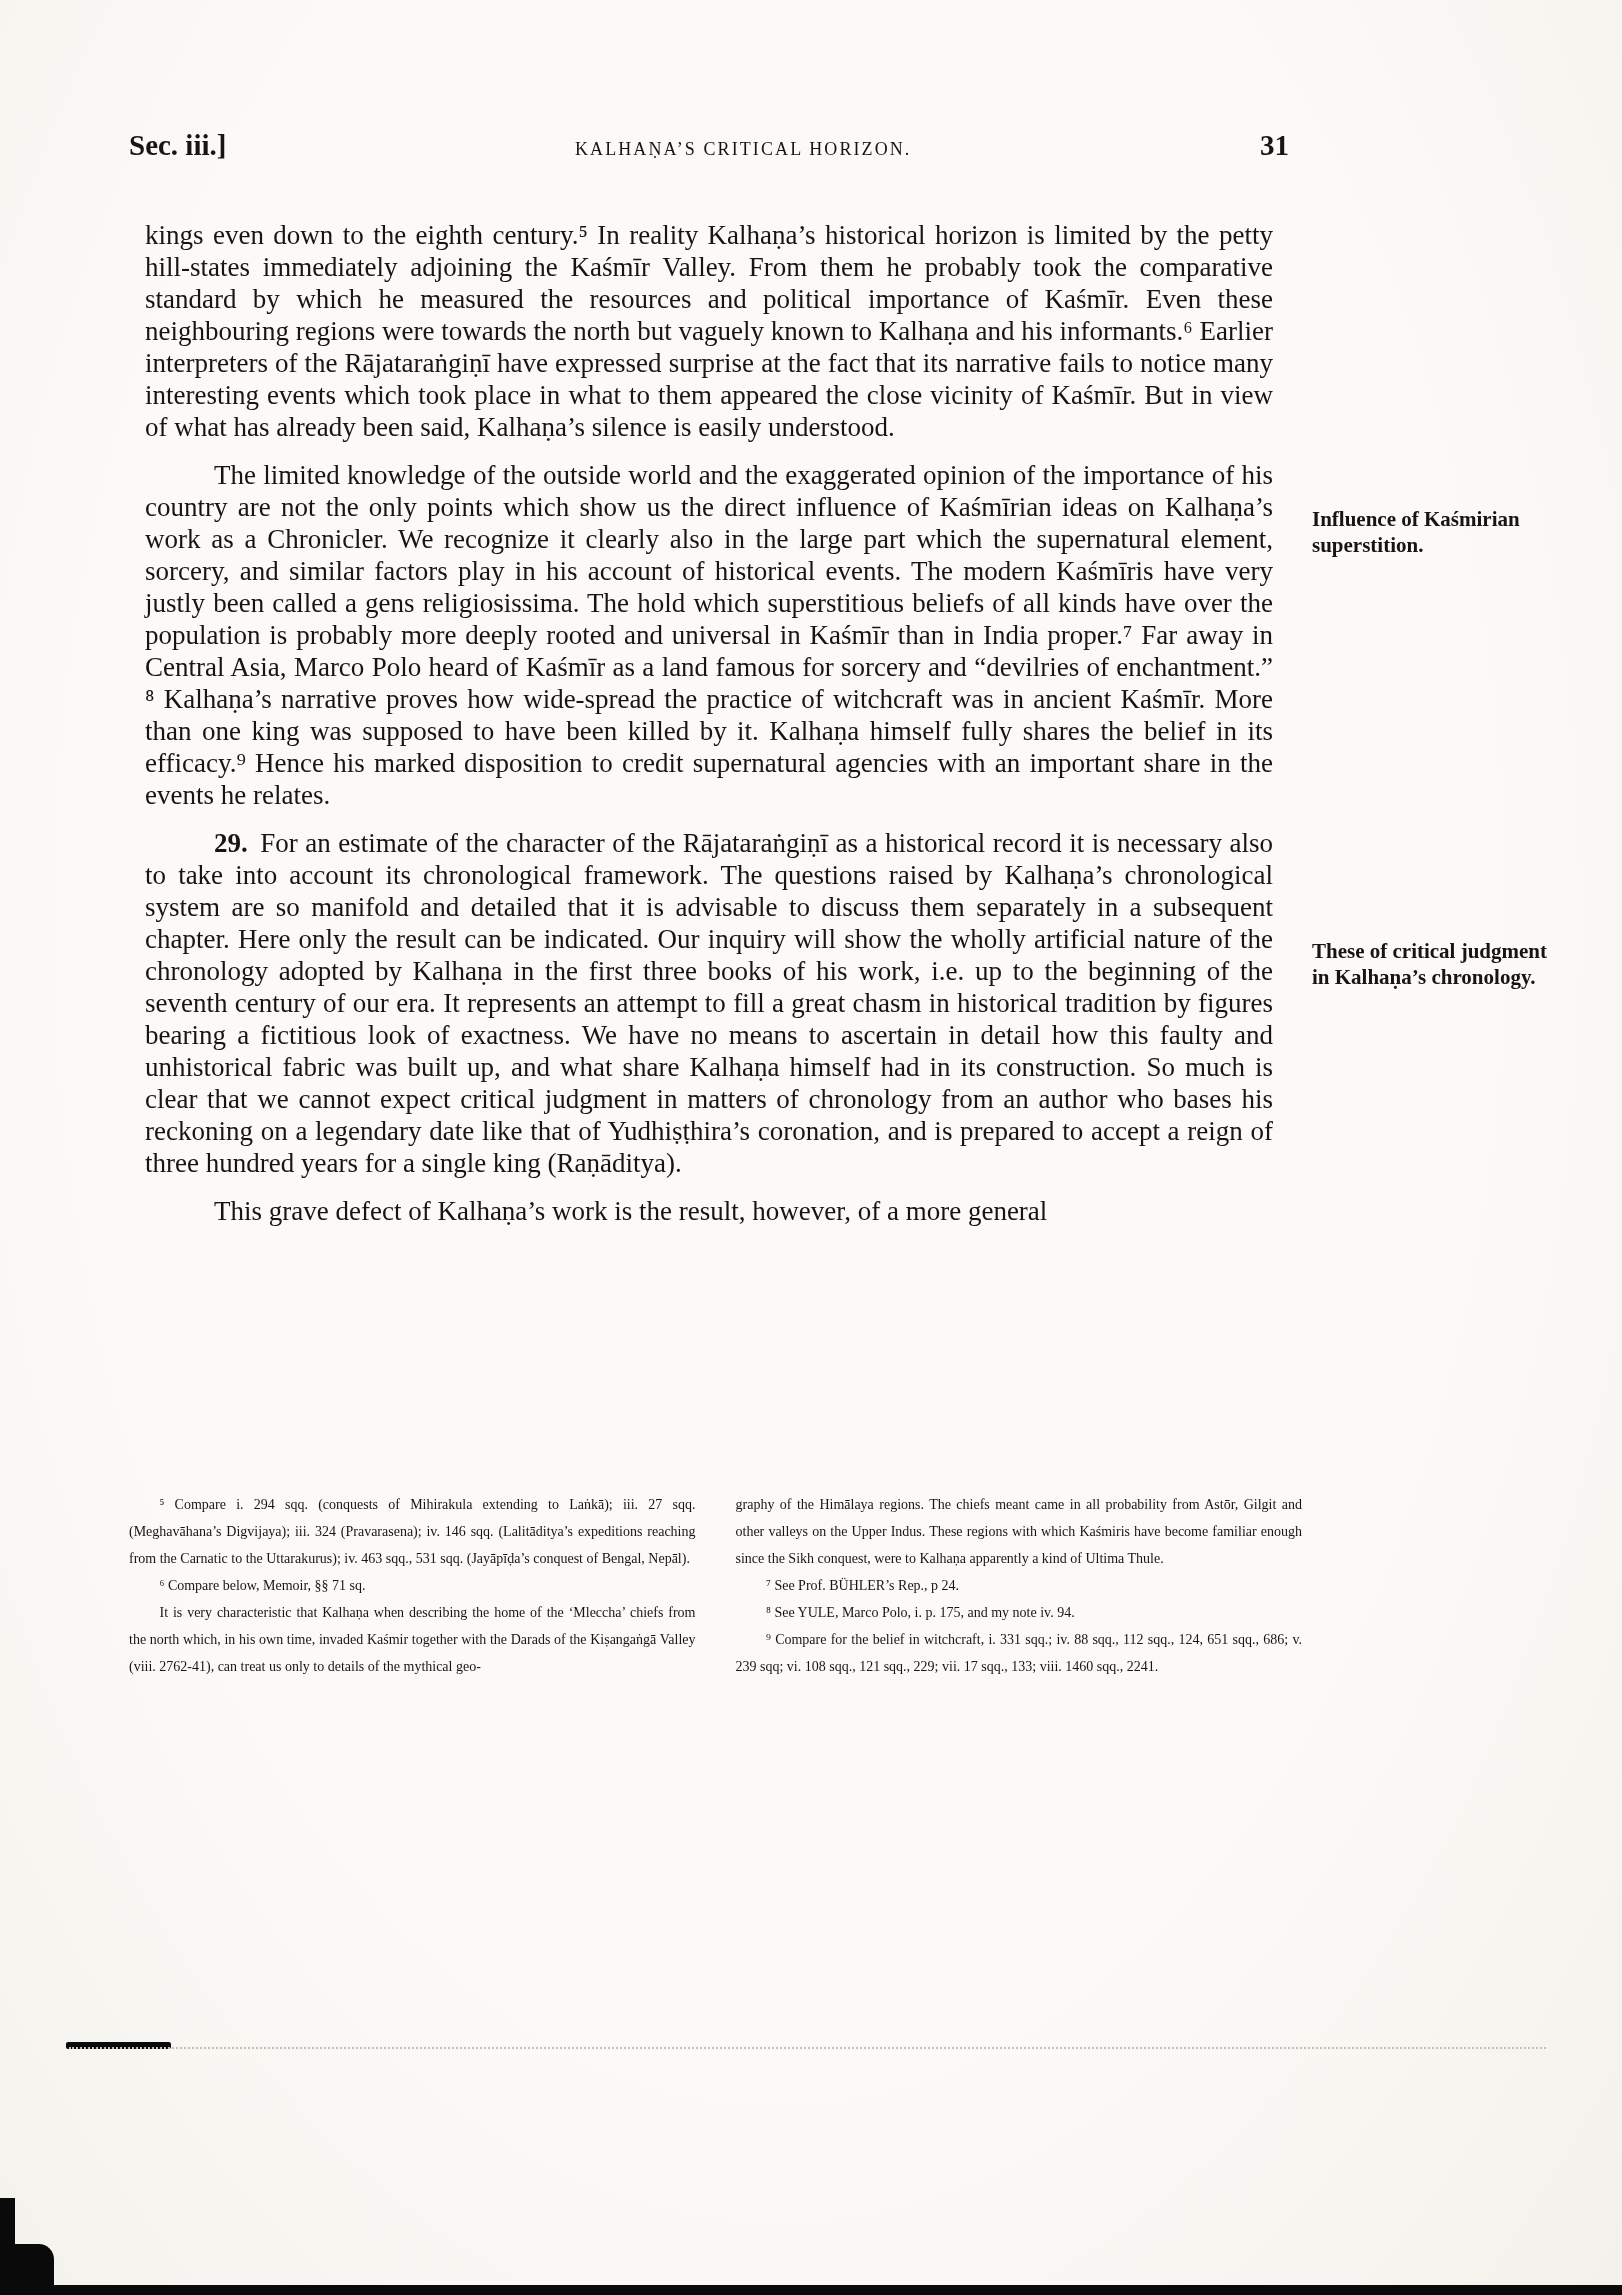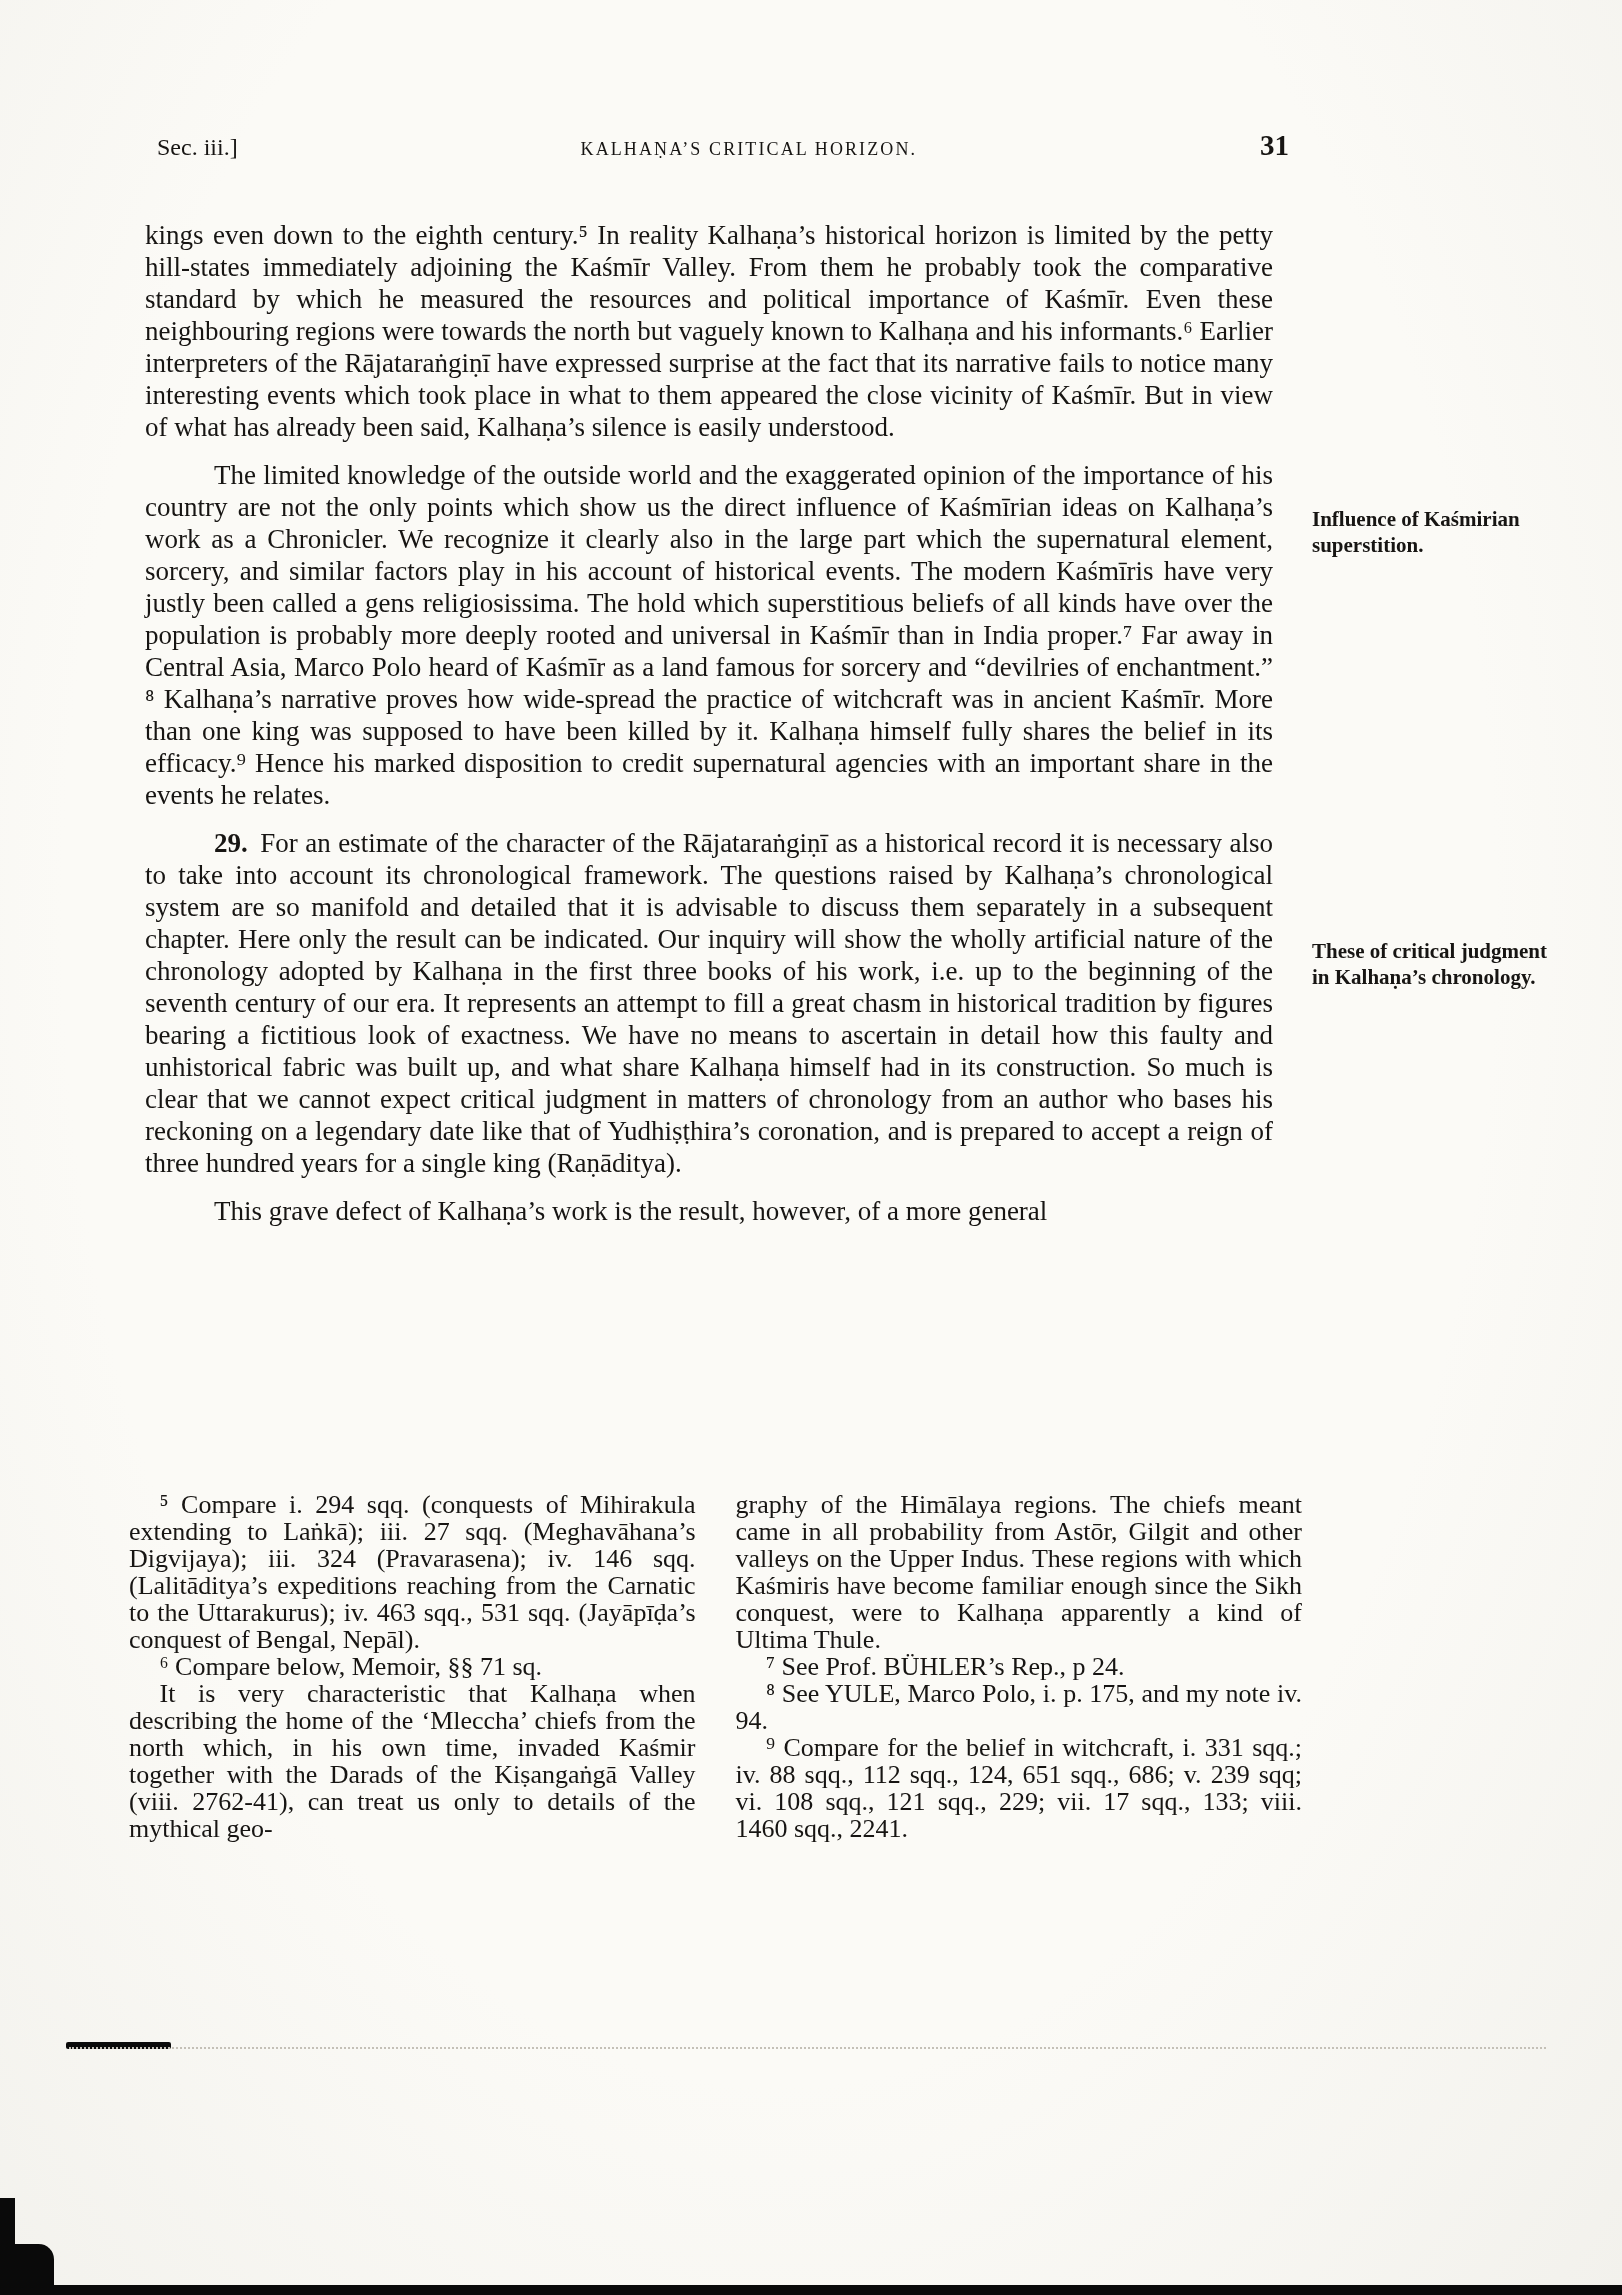--- a/index.html
+++ b/index.html
@@ -13,21 +13,21 @@
   }
   .page {
     position: absolute; inset: 0;
     background: radial-gradient(ellipse at 48% 40%, #fbfaf6 60%, #f2f1ec 100%);
   }
   
   .running-head {
     position: absolute; top: 129px; left: 129px; width: 1160px;
     display: flex; align-items: baseline;
   }
-  .sec-label { font-weight: normal; font-size: 24px; white-space: nowrap; margin-left: 28px; }
+  .sec-label { font-weight: bold; font-size: 29px; white-space: nowrap; }
   .running-title { flex: 1; text-align: center; font-size: 18px; letter-spacing: 2.1px; white-space: nowrap; }
   .page-number { font-weight: bold; font-size: 29px; white-space: nowrap; }
 
   
   .body-text {
     position: absolute; top: 203px; left: 129px; width: 1160px;
     font-size: 27px; line-height: 32px; text-align: justify;
   }
   .body-text p { margin: 16px; text-indent: 69px; }
   .body-text p.no-indent { text-indent: 0; }
@@ -38,21 +38,21 @@
     position: absolute; left: 1312px; width: 247px;
     font-size: 21px; line-height: 26px; font-weight: bold;
   }
   .margin-note.n1 { top: 506px; font-family: Liberation Serif, serif; }
   .margin-note.n2 { top: 938px; }
 
   
   .footnotes {
     position: absolute; top: 1491px; left: 129px; width: 1173px;
     display: flex; gap: 40px;
-    font-size: 26px; line-height: 27px; text-align: justify; align-items: flex-end;
+    font-size: 14px; line-height: 27px; text-align: justify; align-items: flex-end;
   }
   .fn-col { flex: 1; min-width: 0; }
   .fn-col p { margin: 0; text-indent: 30.5px; }
   .fn-col p.no-indent { text-indent: 0; }
 
   
   .artifact { position: absolute; background: #0a0a0a; }
   .mark-thick { top: 2042px; left: 66px; width: 105px; height: 7px; border-radius: 2.1px; }
   .fold-line { top: 2047px; left: 69px; width: 1477px; height: 0;
                border-top: 2.1px dotted #c4c0b7; background: none; }

